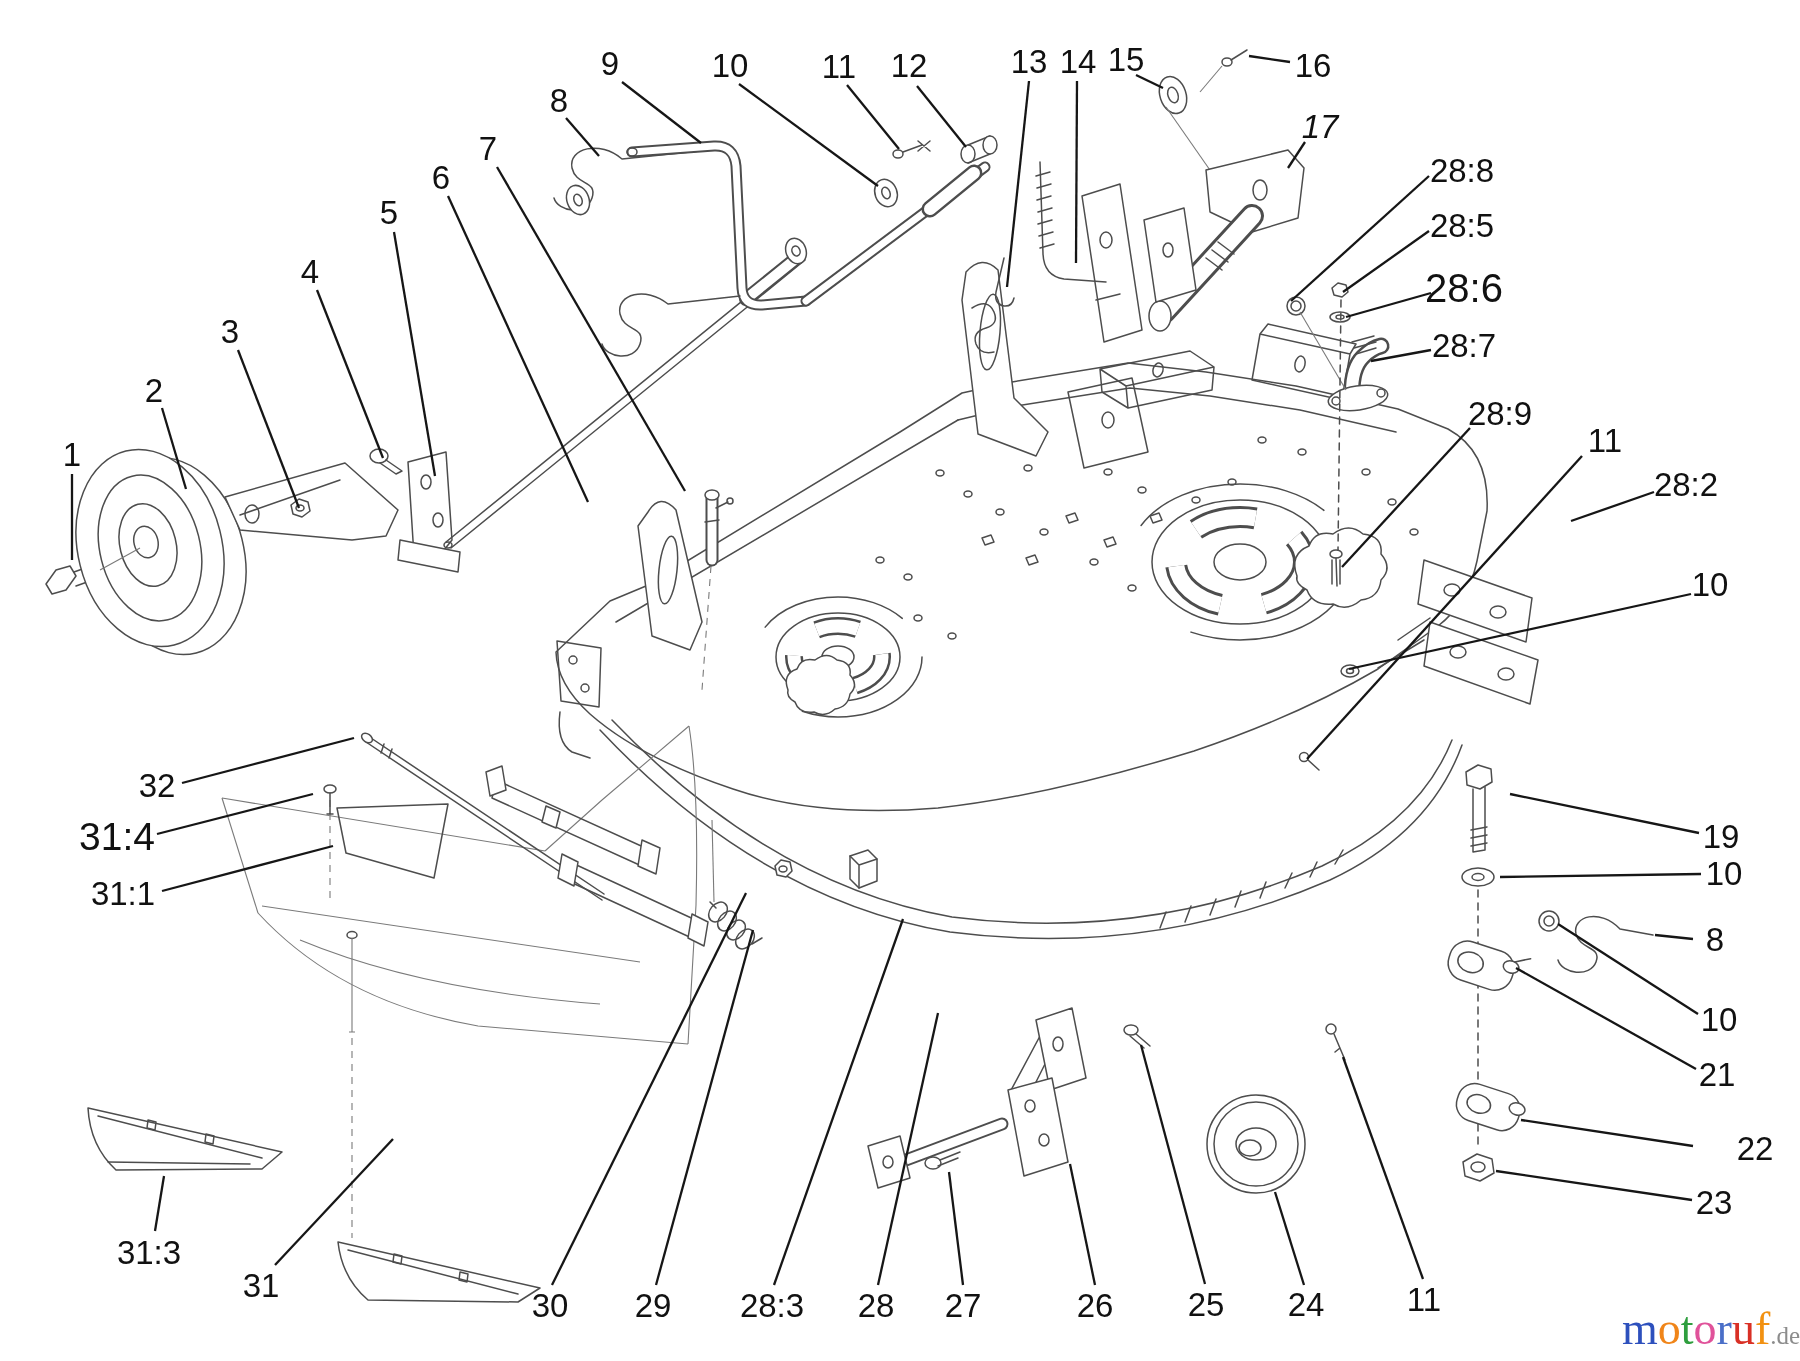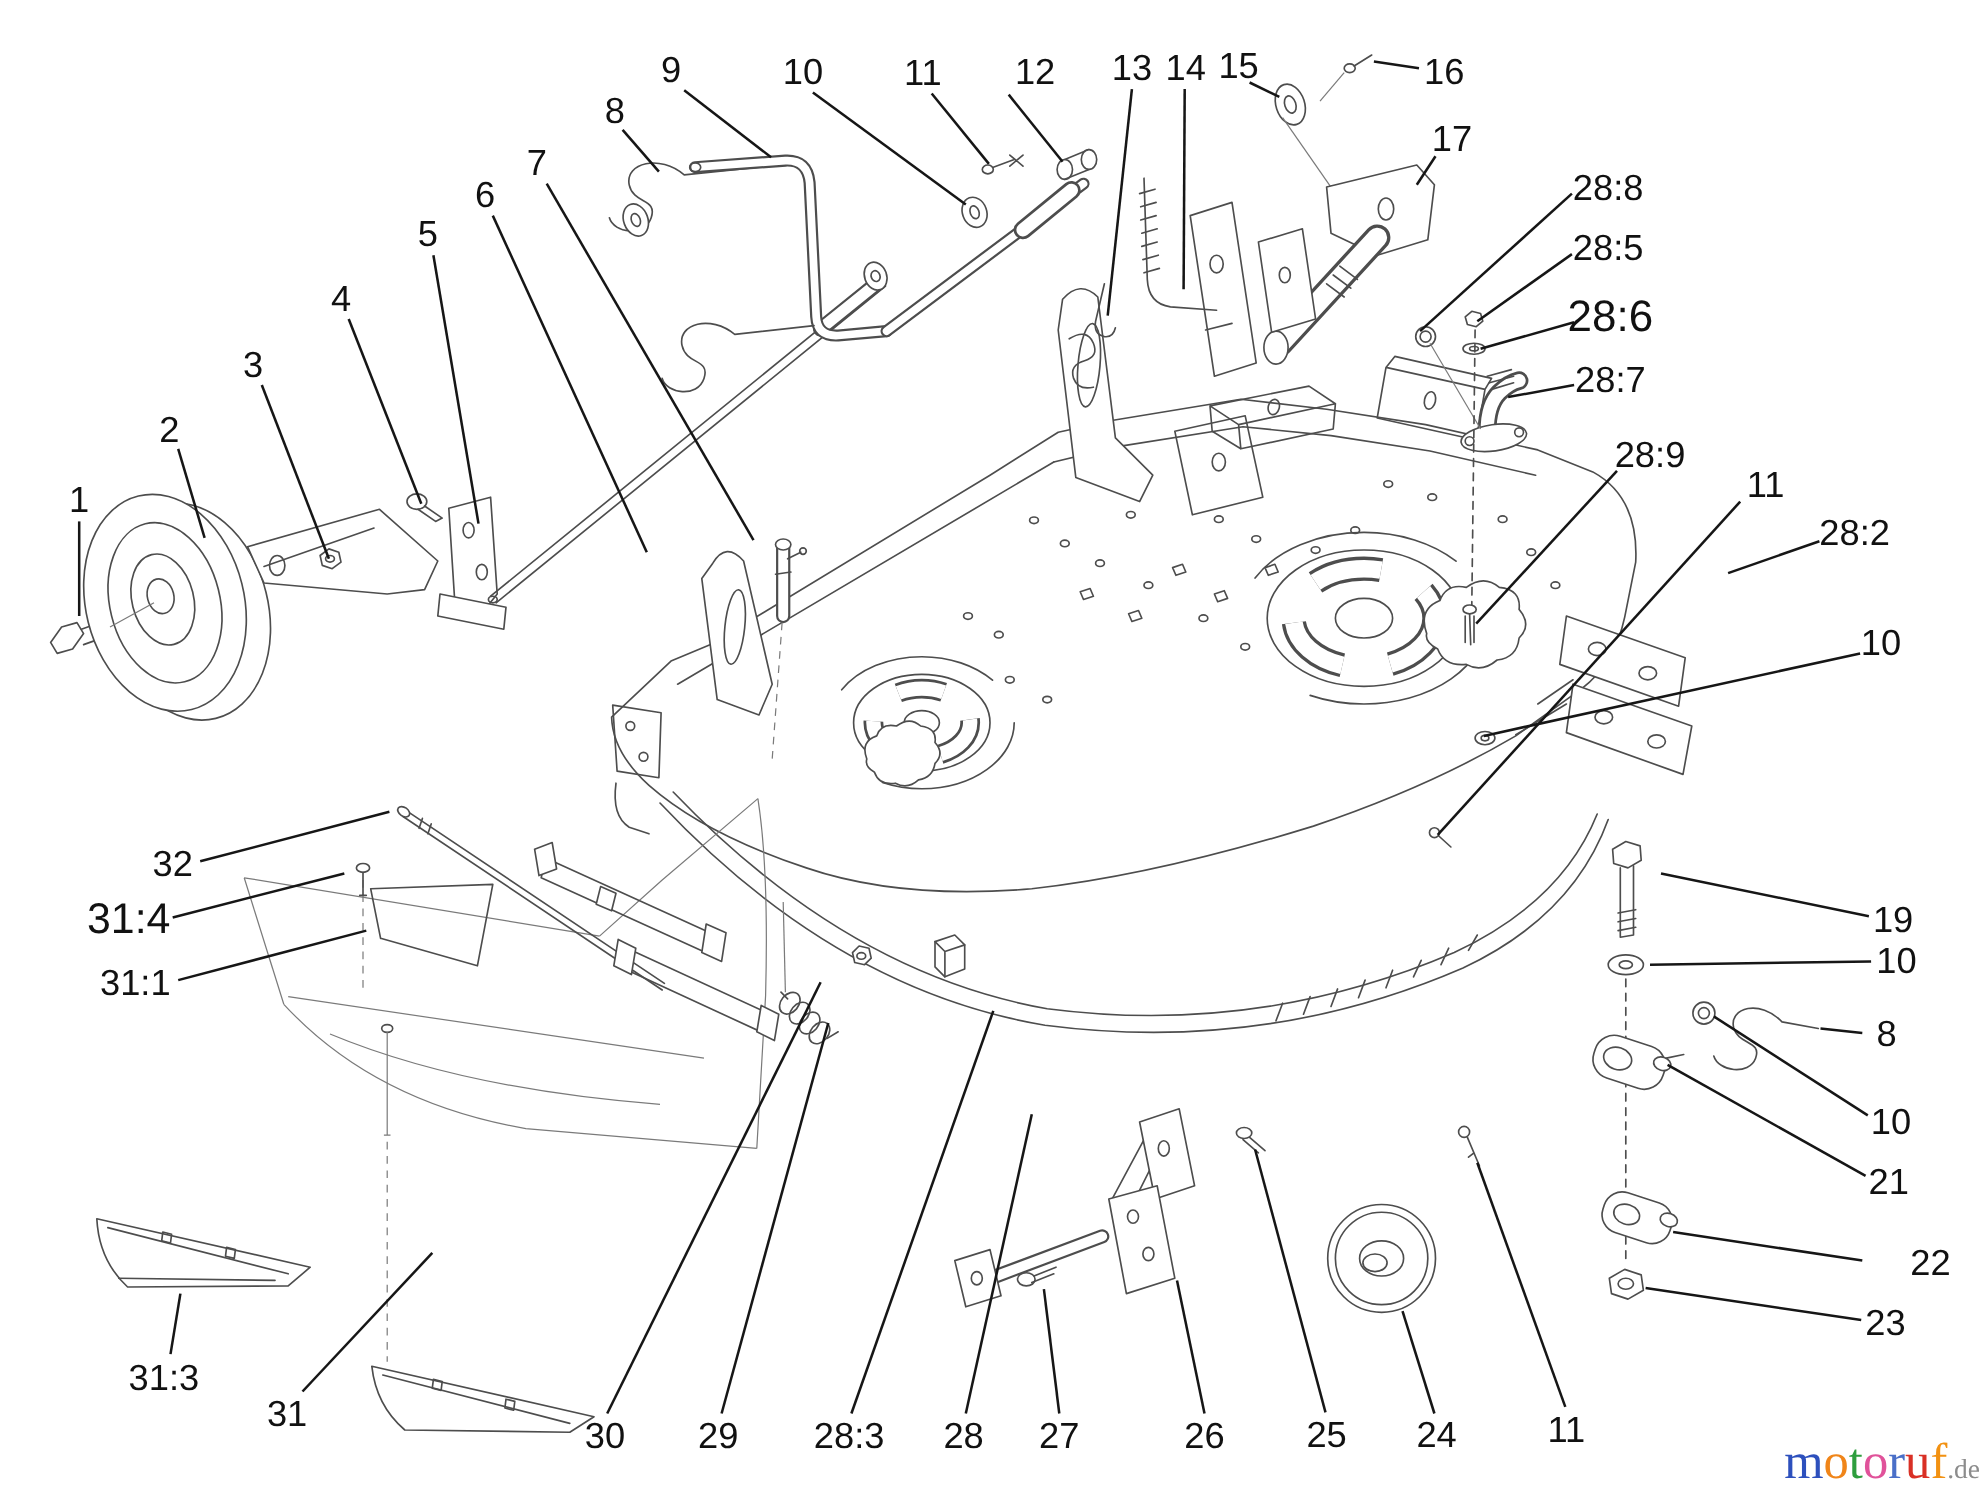--- a/index.html
+++ b/index.html
@@ -469,26 +469,26 @@
       <div class="callout" style="left: 154px; top: 390px; font-size: 33px;">2</div>
       <div class="callout" style="left: 230px; top: 331px; font-size: 33px;">3</div>
       <div class="callout" style="left: 310px; top: 271px; font-size: 33px;">4</div>
       <div class="callout" style="left: 389px; top: 212px; font-size: 33px;">5</div>
       <div class="callout" style="left: 441px; top: 177px; font-size: 33px;">6</div>
       <div class="callout" style="left: 488px; top: 148px; font-size: 33px;">7</div>
       <div class="callout" style="left: 559px; top: 100px; font-size: 33px;">8</div>
       <div class="callout" style="left: 610px; top: 63px; font-size: 33px;">9</div>
       <div class="callout" style="left: 730px; top: 65px; font-size: 33px;">10</div>
       <div class="callout" style="left: 839px; top: 66px; font-size: 33px;">11</div>
-      <div class="callout" style="left: 909px; top: 65px; font-size: 33px; margin-left: 32px;">12</div>
+      <div class="callout" style="left: 909px; top: 65px; font-size: 33px;">12</div>
       <div class="callout" style="left: 1029px; top: 61px; font-size: 33px;">13</div>
       <div class="callout" style="left: 1078px; top: 61px; font-size: 33px;">14</div>
       <div class="callout" style="left: 1126px; top: 59px; font-size: 33px;">15</div>
       <div class="callout" style="left: 1313px; top: 65px; font-size: 33px; text-align: right;">16</div>
-      <div class="callout" style="left: 1320px; top: 126px; font-size: 33px;">17</div>
+      <div class="callout" style="left: 1320px; top: 126px; font-size: 33px; font-style: italic;">17</div>
       <div class="callout" style="left: 1462px; top: 170px; font-size: 33px;">28:8</div>
       <div class="callout" style="left: 1462px; top: 225px; font-size: 33px;">28:5</div>
       <div class="callout" style="left: 1464px; top: 288px; font-size: 40px;">28:6</div>
       <div class="callout" style="left: 1464px; top: 345px; font-size: 33px;">28:7</div>
       <div class="callout" style="left: 1500px; top: 413px; font-size: 33px;">28:9</div>
       <div class="callout" style="left: 1605px; top: 440px; font-size: 33px;">11</div>
       <div class="callout" style="left: 1686px; top: 484px; font-size: 33px;">28:2</div>
       <div class="callout" style="left: 1710px; top: 584px; font-size: 33px;">10</div>
       <div class="callout" style="left: 1721px; top: 836px; font-size: 33px;">19</div>
       <div class="callout" style="left: 1724px; top: 873px; font-size: 33px;">10</div>

